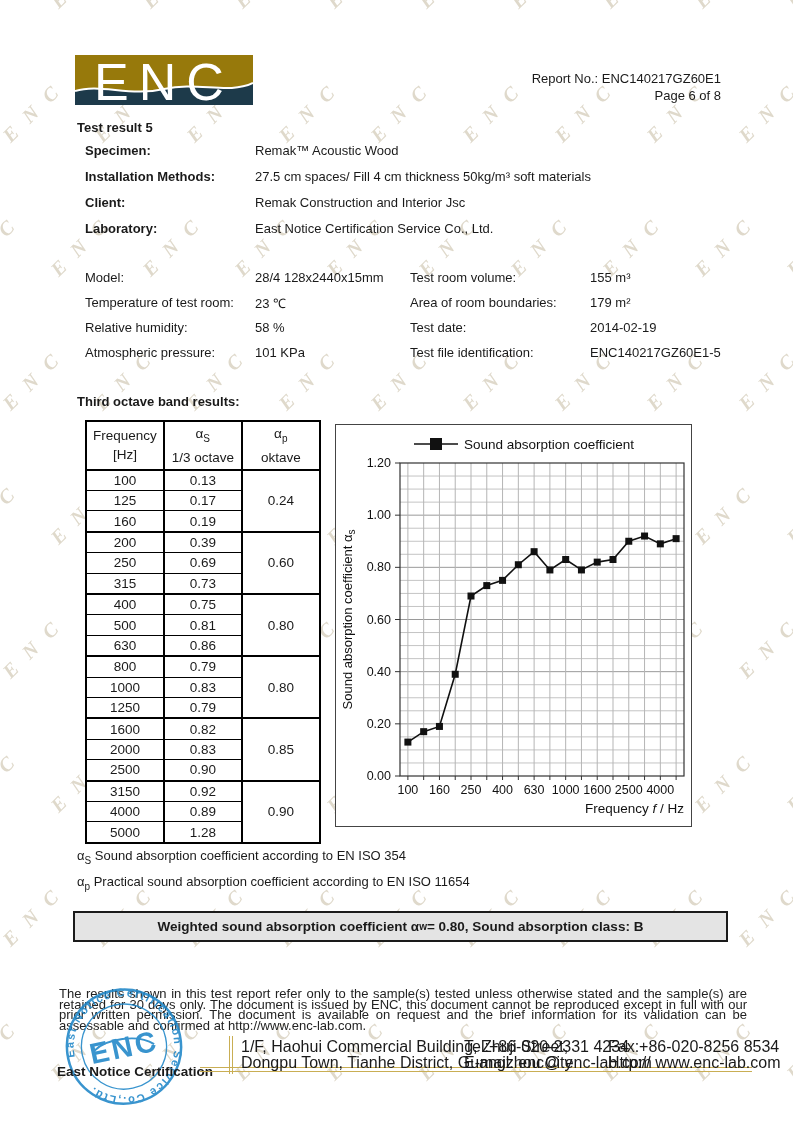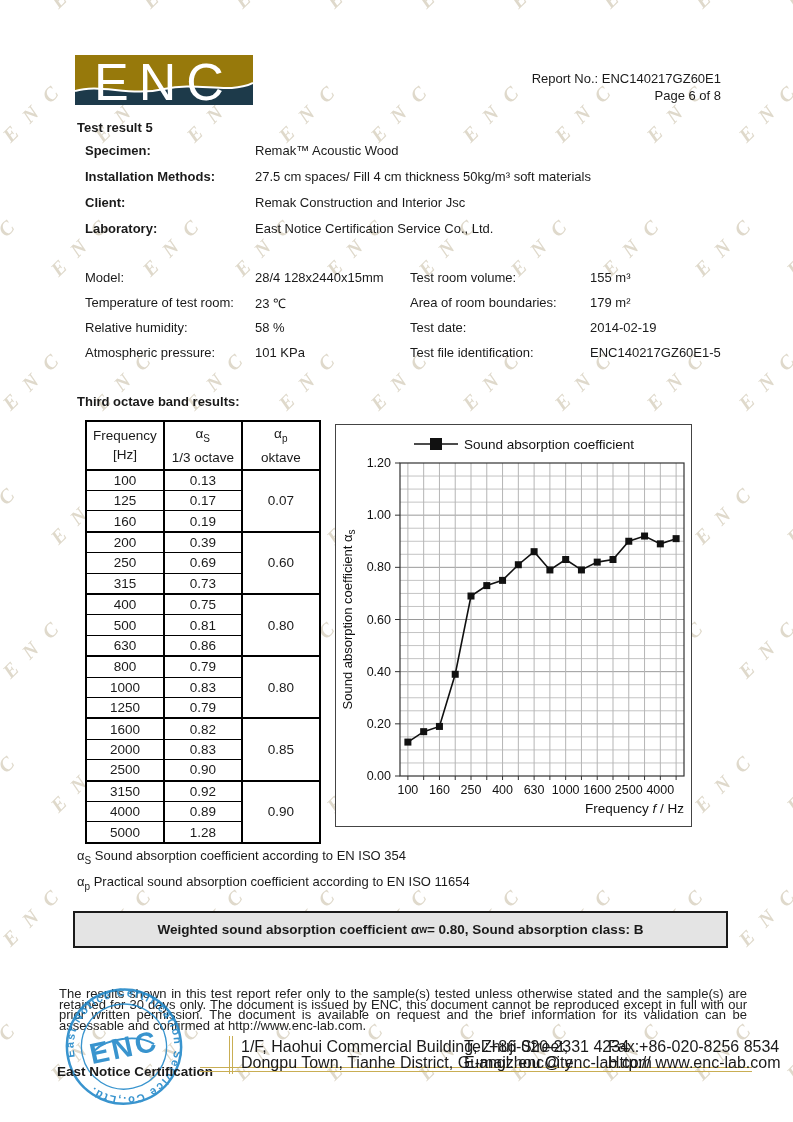--- a/index.html
+++ b/index.html
@@ -40,21 +40,21 @@
   sub{font-size:10px;}
 
   .chart-box{position:absolute;left:335px;top:424px;width:357px;height:403px;
       border:1px solid #444;background:#fff;box-sizing:border-box;}
   #chart-svg{display:block;}
   #chart-svg text{font-family:"Liberation Sans",sans-serif;}
 
   .footnote{position:absolute;left:77px;font-size:13px;}
   .fn1{top:848px;} .fn2{top:874px;}
 
-  .weighted-box{position:absolute;left:73px;top:911px;width:655px;height:37px;box-sizing:border-box;
+  .weighted-box{position:absolute;left:73px;top:911px;width:655px;height:31px;box-sizing:border-box;
       background:#e4e4e4;border:2px solid #1a1a1a;display:flex;align-items:center;justify-content:center;
       font-size:13.5px;font-weight:bold;}
   .weighted-box sub{font-size:10px;font-weight:bold;}
 
   .disclaimer{position:absolute;left:59px;top:989px;width:688px;font-size:13px;line-height:10.6px;
       text-align:justify;color:#222;}
 
   .stamp{position:absolute;left:50px;top:977px;width:148px;height:145px;}
   .org-name{position:absolute;left:57px;top:1051px;font-size:13.5px;font-weight:bold;margin-top:13px;}
 
@@ -251,21 +251,21 @@
           <th>
             <div><span>α</span><sub>p</sub></div>
             <div>oktave</div>
           </th>
         </tr>
       </thead>
       <tbody id="octave-tbody">
           <tr class="group-start">
             <td>100</td>
             <td>0.13</td>
-            <td rowspan="3" class="ap-cell">0.07</td>
+            <td rowspan="3" class="ap-cell">0.24</td>
           </tr>
           <tr>
             <td>125</td>
             <td>0.17</td>
           </tr>
           <tr>
             <td>160</td>
             <td>0.19</td>
           </tr>
           <tr class="group-start">

